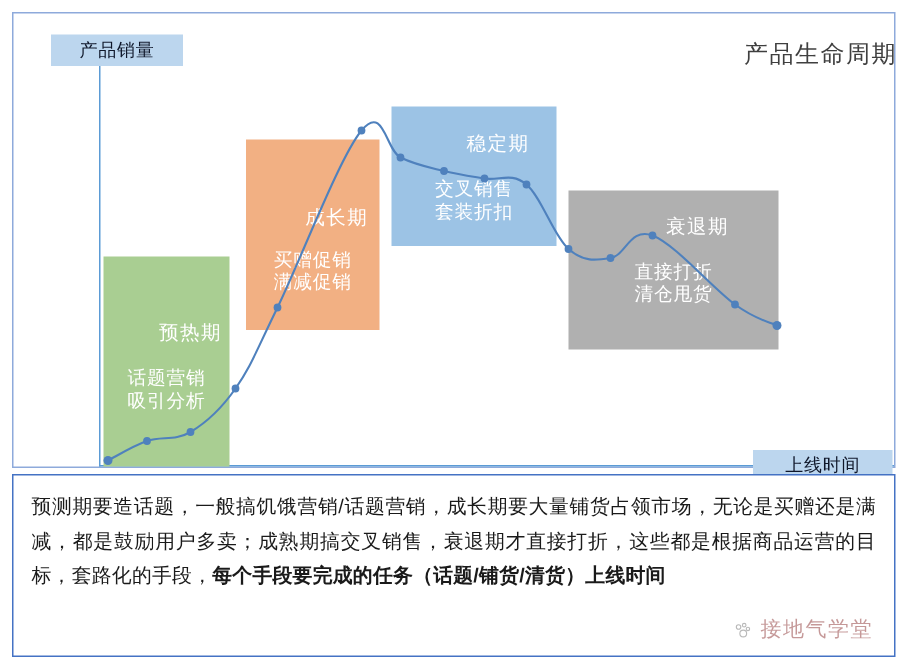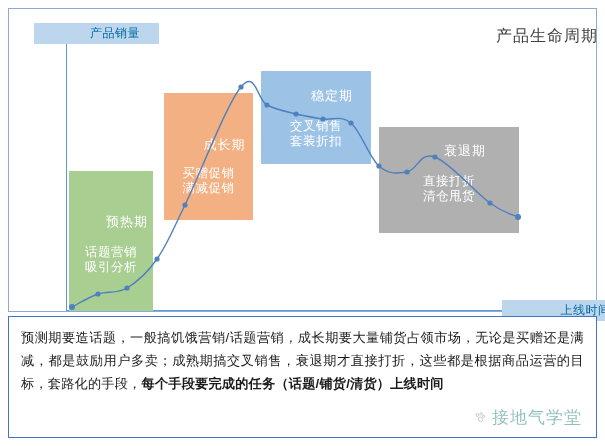--- a/index.html
+++ b/index.html
@@ -26,27 +26,26 @@
   }
   #x-axis{
     position:absolute;left:57px;top:301px;width:530px;height:1px;
     background:#5b9bd5;
   }
 
   
   .axis-label{
     position:absolute;
     background:#bcd6ee;
-    color:#0369a1;
+    color:#0f172a;
     font-size:12px;
     line-height:21px;
     text-align:center;
     letter-spacing:.5px;
     white-space:nowrap;
-    padding-left:37px;
   }
   #y-axis-label{left:25px;top:14px;width:88px;height:21px;}
   #x-axis-label{left:493px;top:291px;width:93px;height:21px;}
 
   #chart-title{
     position:absolute;left:0;top:17px;width:589px;
     text-align:right;
     font-size:16px;color:#3f3f3f;
     letter-spacing:1px;
     padding-left:45px;
@@ -112,21 +111,21 @@
   }
   #note-text b{font-weight:bold;}
 
   
   #watermark{
     position:absolute;right:14px;bottom:8px;
     display:flex;align-items:center;gap:4px;
     opacity:.45;
   }
   #watermark-text{
-    font-size:17px;color:#0f766e;letter-spacing:1px;
+    font-size:14px;color:#7f1d1d;letter-spacing:1px;
   }
   #watermark-icon{width:15px;height:15px;}
 </style>
 </head>
 <body>
 
 <div id="chart-panel">
 
   <div id="chart-title">产品生命周期</div>
 

